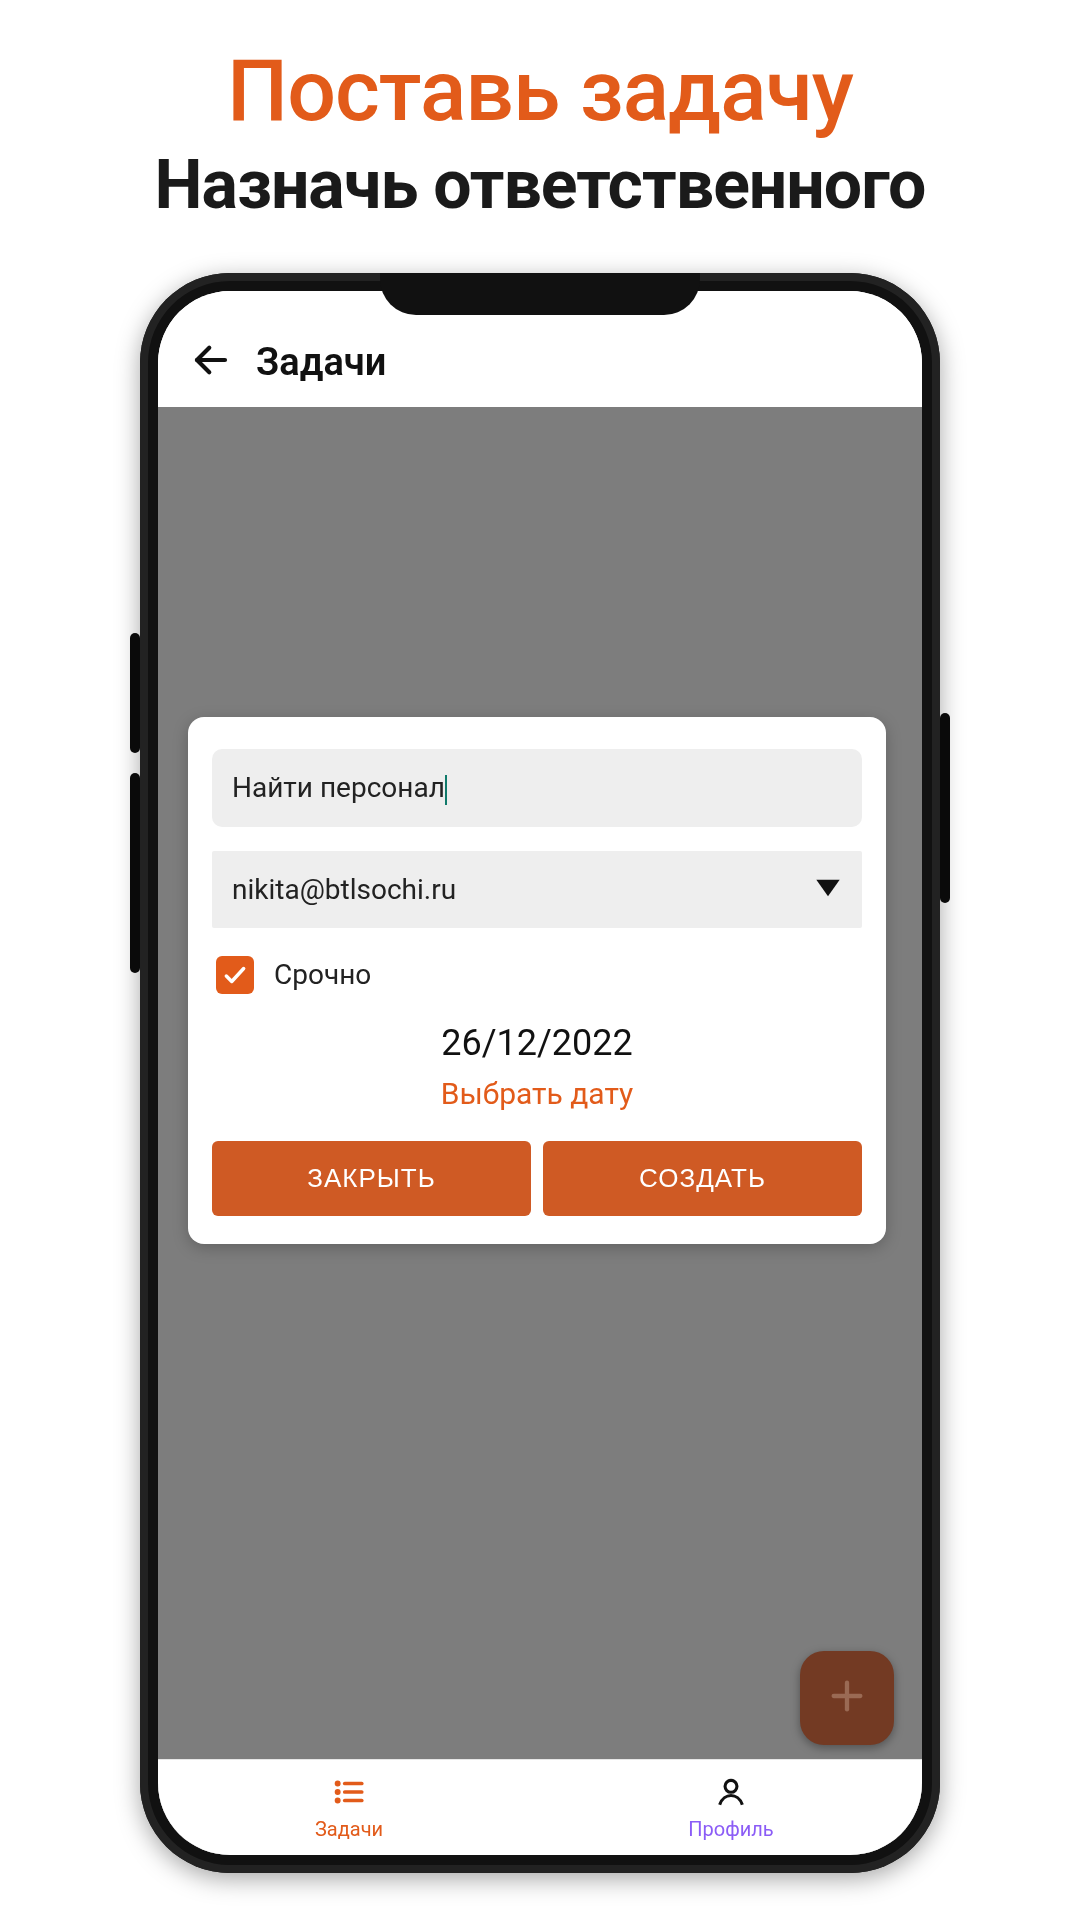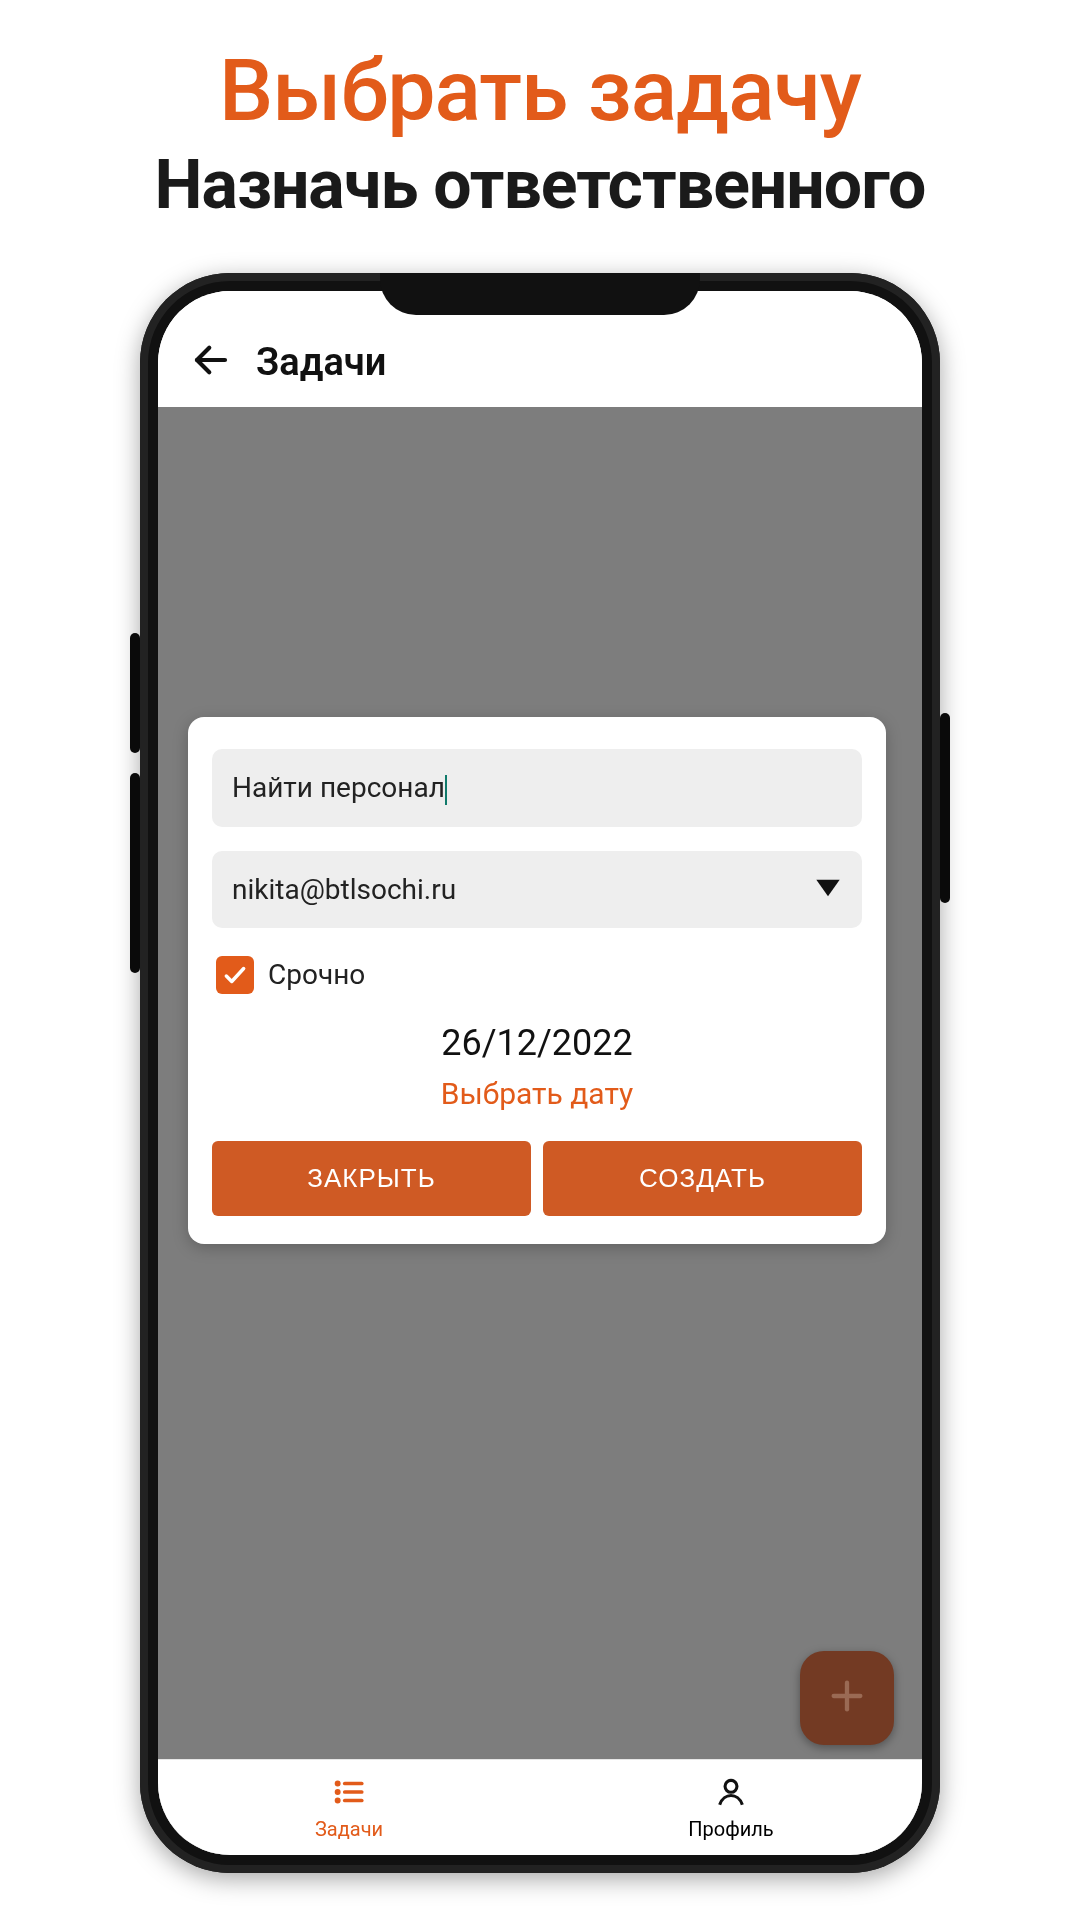--- a/index.html
+++ b/index.html
@@ -119,34 +119,34 @@
     display: inline-block;
     width: 2px;
     height: 30px;
     background: #107a6b;
     vertical-align: middle;
     margin-left: 0;
   }
   .select-field {
     width: 100%;
     background: #eee;
-    border-radius: 10px;
+    border-radius: 2px;
     padding: 22px 20px;
     font-size: 28px;
     color: #222;
     display: flex;
     align-items: center;
     justify-content: space-between;
     margin-bottom: 28px;
   }
   .chevron-down svg { width: 28px; height: 22px; }
   .checkbox-row {
     display: flex;
     align-items: center;
-    gap: 14px;
+    gap: 20px;
     margin-bottom: 28px;
     padding-left: 4px;
   }
   .checkbox {
     width: 38px;
     height: 38px;
     background: #e25b1a;
     border-radius: 6px;
     display: flex;
     align-items: center;
@@ -212,26 +212,26 @@
     display: flex;
     flex-direction: column;
     align-items: center;
     justify-content: center;
     gap: 4px;
   }
   .nav-item svg { width: 34px; height: 34px; }
   .nav-label { font-size: 20px; }
   .nav-active { color: #e25b1a; }
   .nav-active svg * { stroke: #e25b1a; fill: #e25b1a; }
-  .nav-inactive { color: #000000; }
+  .nav-inactive { color: #8b5cf6; }
 </style>
 </head>
 <body>
 
-<div class="promo-title">Выбрать задачу</div>
+<div class="promo-title">Поставь задачу</div>
 <div class="promo-subtitle">Назначь ответственного</div>
 
 <div class="phone-frame">
   <div class="phone-notch"></div>
   <div class="phone-side-btn btn-left-1"></div>
   <div class="phone-side-btn btn-left-2"></div>
   <div class="phone-side-btn btn-right"></div>
 
   <div class="screen">
 

